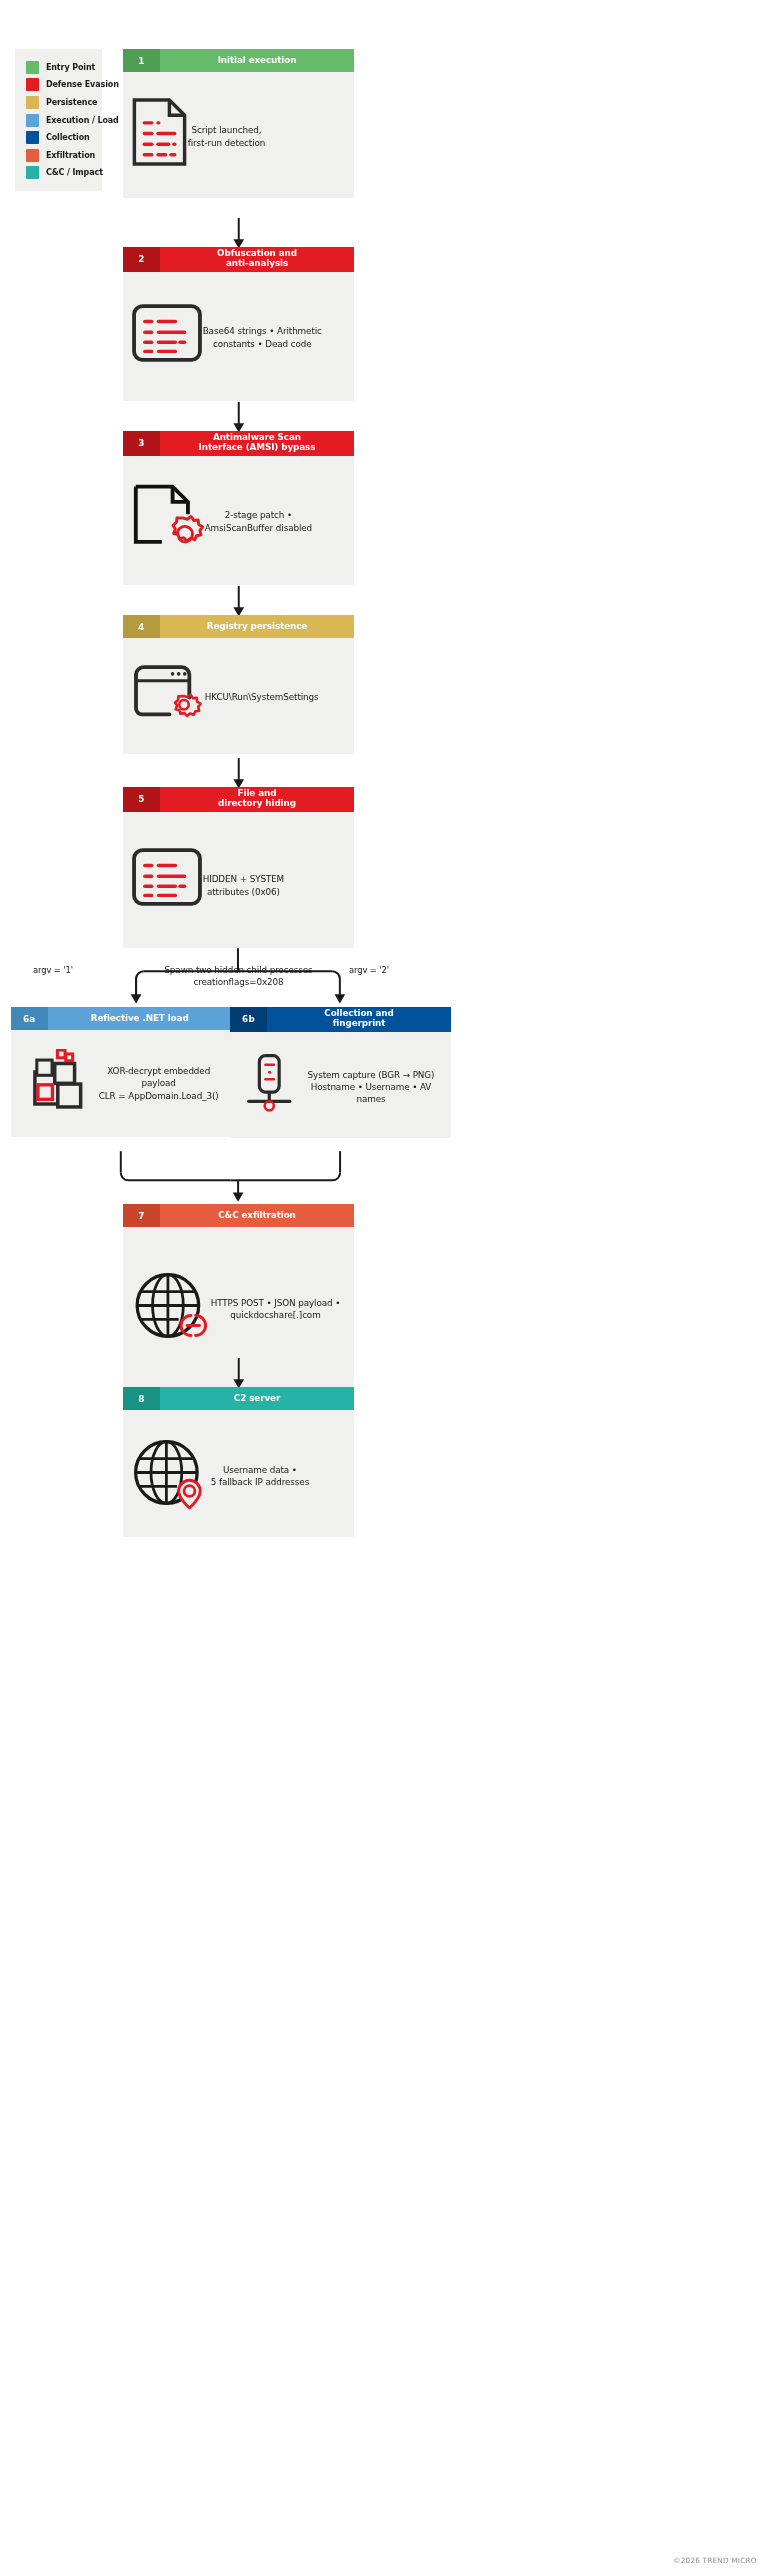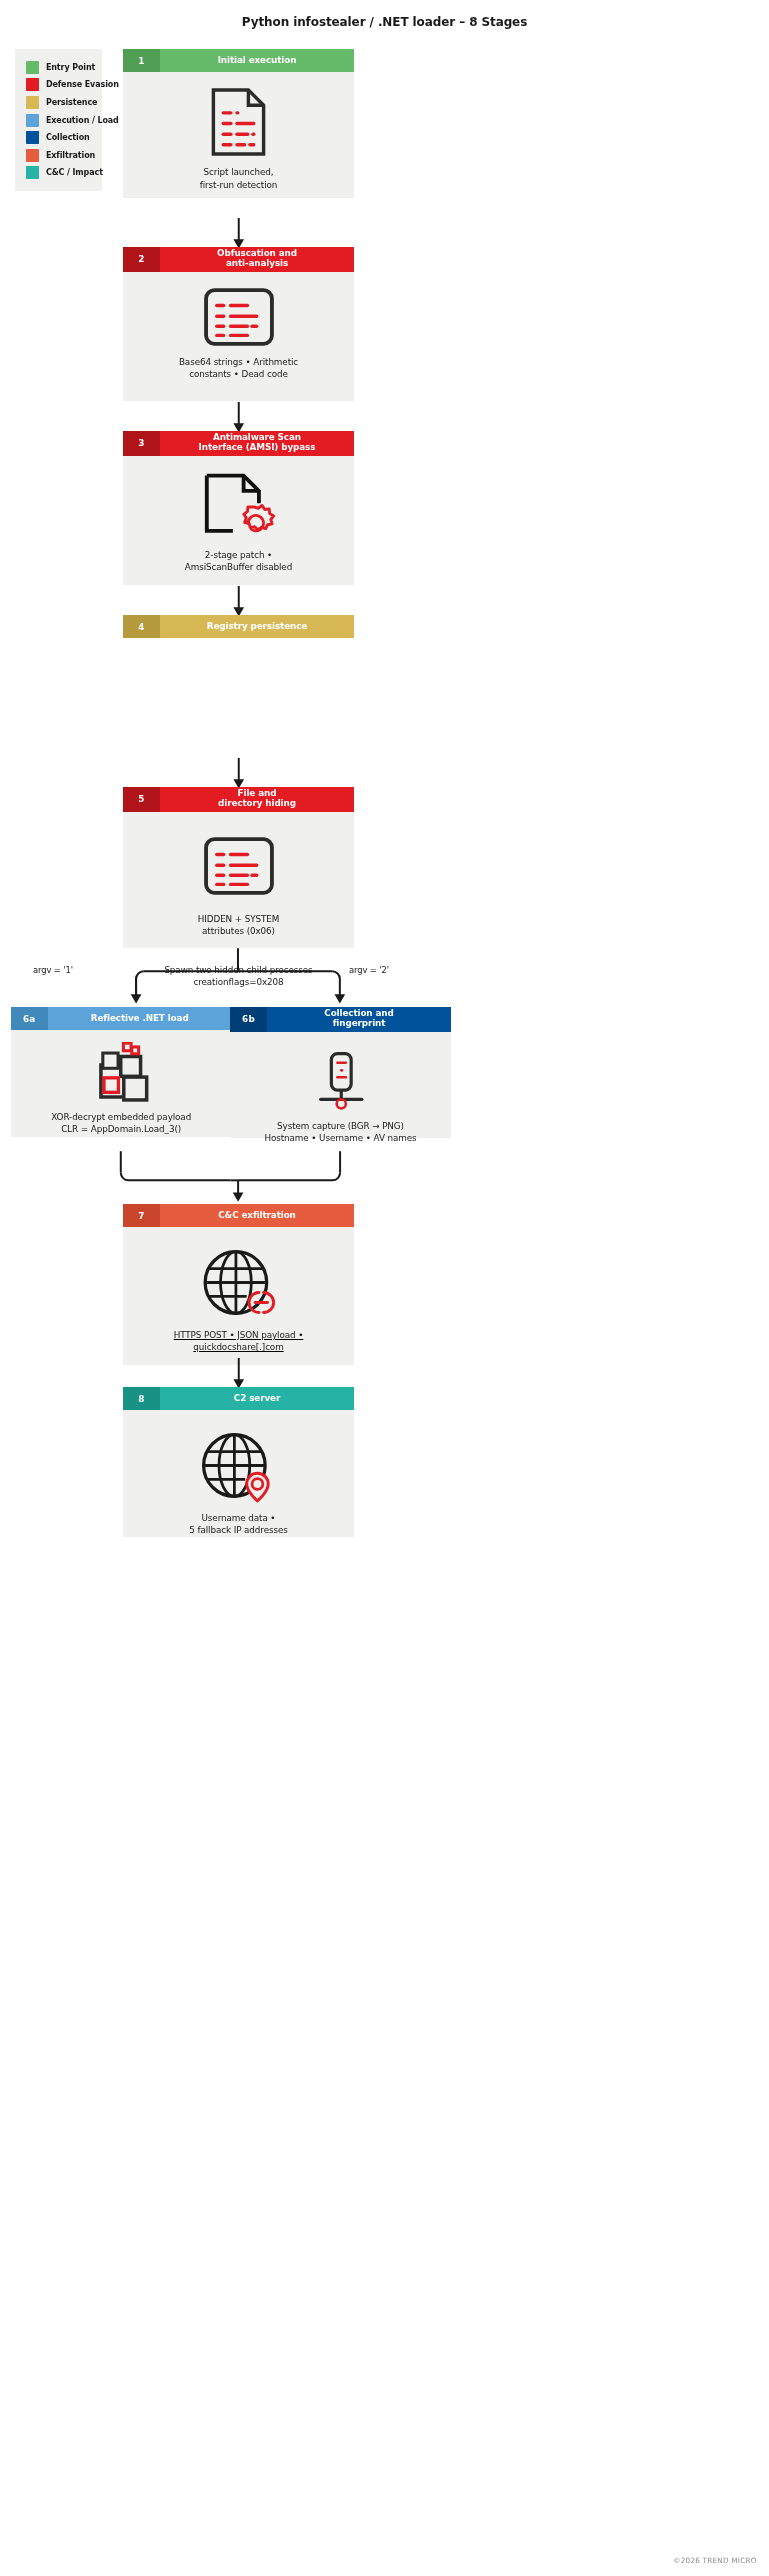--- a/index.html
+++ b/index.html
@@ -76,21 +76,21 @@
     letter-spacing:-0.1px;
     padding:0 0;
     box-sizing:border-box;
   }
   .card-head.two-line{height:24.5px;}
   .card-body{
     background:#f0f0ef;
     padding:15.3px 7.7px 12.3px 7.7px;
     box-sizing:border-box;
     display:flex;
-    flex-direction:column;
+    flex-direction:row;
     align-items:center;
     justify-content:flex-start;
   }
   .icon-wrap{
     display:flex;align-items:center;justify-content:center;
     margin-bottom:9.2px;
   }
   .card-caption{
     text-align:center;
     font-size:8.8px;
@@ -126,21 +126,20 @@
     font-size:7.3px;
     color:#8d8d8d;
     letter-spacing:0.2px;
   }
 </style>
 </head>
 <body>
 
 <div class="page">
 
-  <div class="title">Python infostealer / .NET loader – 8 Stages</div>
 
   <div class="legend">
     <div class="legend-row">
       <span class="swatch" style="background:#66bb6a"></span>
       <span class="legend-label">Entry Point</span>
     </div>
     <div class="legend-row">
       <span class="swatch" style="background:#e31b23"></span>
       <span class="legend-label">Defense Evasion</span>
     </div>
@@ -274,20 +273,41 @@
   <svg class="conn" style="left:228px; top:586px;" width="21.5" height="32" viewBox="0 0 28 42">
     <line x1="14" y1="0" x2="14" y2="30" stroke="#1a1a1a" stroke-width="2.6"></line>
     <path d="M7 28 L14 40 L21 28 Z" fill="#1a1a1a"></path>
   </svg>
 
   <div class="card" style="left:123px; top:615px;">
     <div class="card-head" style="background:#d7b855">
       <div class="card-num" style="background:#b59a3e">4</div>
       <div class="card-title">Registry persistence</div>
     </div>
+    <div class="card-body" style="height:116px;">
+      <div class="icon-wrap">
+        <svg width="74" height="64" viewBox="0 0 96 84">
+          <path d="M6 18 a10 10 0 0 1 10 -10 H66 a10 10 0 0 1 10 10 V48" fill="none" stroke="#2b2b2b" stroke-width="5" stroke-linecap="round"></path>
+          <path d="M6 18 V62 a8 8 0 0 0 8 8 H50" fill="none" stroke="#2b2b2b" stroke-width="5" stroke-linecap="round"></path>
+          <line x1="6" y1="26" x2="76" y2="26" stroke="#2b2b2b" stroke-width="4"></line>
+          <g fill="#2b2b2b">
+            <circle cx="54" cy="17" r="2.4"></circle>
+            <circle cx="62" cy="17" r="2.4"></circle>
+            <circle cx="70" cy="17" r="2.4"></circle>
+          </g>
+          <g transform="translate(68,58)">
+            <path d="M0,-18 L4.6,-16.6 L8.6,-19.8 L11.8,-15.2 L16.8,-15.6 L17.2,-10.6 L21.8,-7.9 L18.6,-3.8 L19.9,1.2 L14.9,2.1 L12.6,6.6 L8.1,4.8 L4,8 L0.4,4.4 L-4.6,5.3 L-5.9,0.8 L-10.9,-0.6 L-9.1,-5.6 L-11.8,-9.6 L-7.7,-12.8 L-7.3,-17.8 Z" fill="none" stroke="#e31b23" stroke-width="3.4" stroke-linejoin="round" transform="translate(1,6)"></path>
+            <circle cx="1" cy="-0.6" r="6.2" fill="none" stroke="#e31b23" stroke-width="3.4"></circle>
+          </g>
+        </svg>
+      </div>
+      <div class="card-caption">
+        <span>HKCU\Run\SystemSettings</span>
+      </div>
+    </div>
   </div>
 
   <svg class="conn" style="left:228px; top:758px;" width="21.5" height="32" viewBox="0 0 28 42">
     <line x1="14" y1="0" x2="14" y2="30" stroke="#1a1a1a" stroke-width="2.6"></line>
     <path d="M7 28 L14 40 L21 28 Z" fill="#1a1a1a"></path>
   </svg>
 
   <div class="card" style="left:123px; top:787px;">
     <div class="card-head two-line" style="background:#e31b23">
       <div class="card-num" style="background:#b01419">5</div>
@@ -408,21 +428,21 @@
     <path d="M171 38 H161" stroke="#1a1a1a" stroke-width="2.6" fill="none"></path>
     <line x1="171" y1="38" x2="171" y2="56" stroke="#1a1a1a" stroke-width="2.6"></line>
     <path d="M164 54 L171 66 L178 54 Z" fill="#1a1a1a"></path>
   </svg>
 
   <div class="card" style="left:123px; top:1204px;">
     <div class="card-head" style="background:#e65c3f">
       <div class="card-num" style="background:#c9452c">7</div>
       <div class="card-title">C&amp;C exfiltration</div>
     </div>
-    <div class="card-body" style="height:138px; padding-top:17px;text-decoration:underline;">
+    <div class="card-body" style="height:160px; padding-top:17px;">
       <div class="icon-wrap" style="margin-bottom:7.7px;">
         <svg width="80" height="77" viewBox="0 0 104 100">
           <circle cx="48" cy="50" r="40" fill="none" stroke="#1a1a1a" stroke-width="4.2"></circle>
           <line x1="48" y1="10" x2="48" y2="90" stroke="#1a1a1a" stroke-width="3.6"></line>
           <line x1="12" y1="32" x2="84" y2="32" stroke="#1a1a1a" stroke-width="3.6"></line>
           <line x1="8" y1="50" x2="88" y2="50" stroke="#1a1a1a" stroke-width="3.6"></line>
           <line x1="12" y1="68" x2="62" y2="68" stroke="#1a1a1a" stroke-width="3.6"></line>
           <ellipse cx="48" cy="50" rx="20" ry="40" fill="none" stroke="#1a1a1a" stroke-width="3.6"></ellipse>
           <g stroke="#e31b23" stroke-width="3.8" fill="none" stroke-linecap="round">
             <path d="M78 63 a13 13 0 0 0 0 26"></path>

